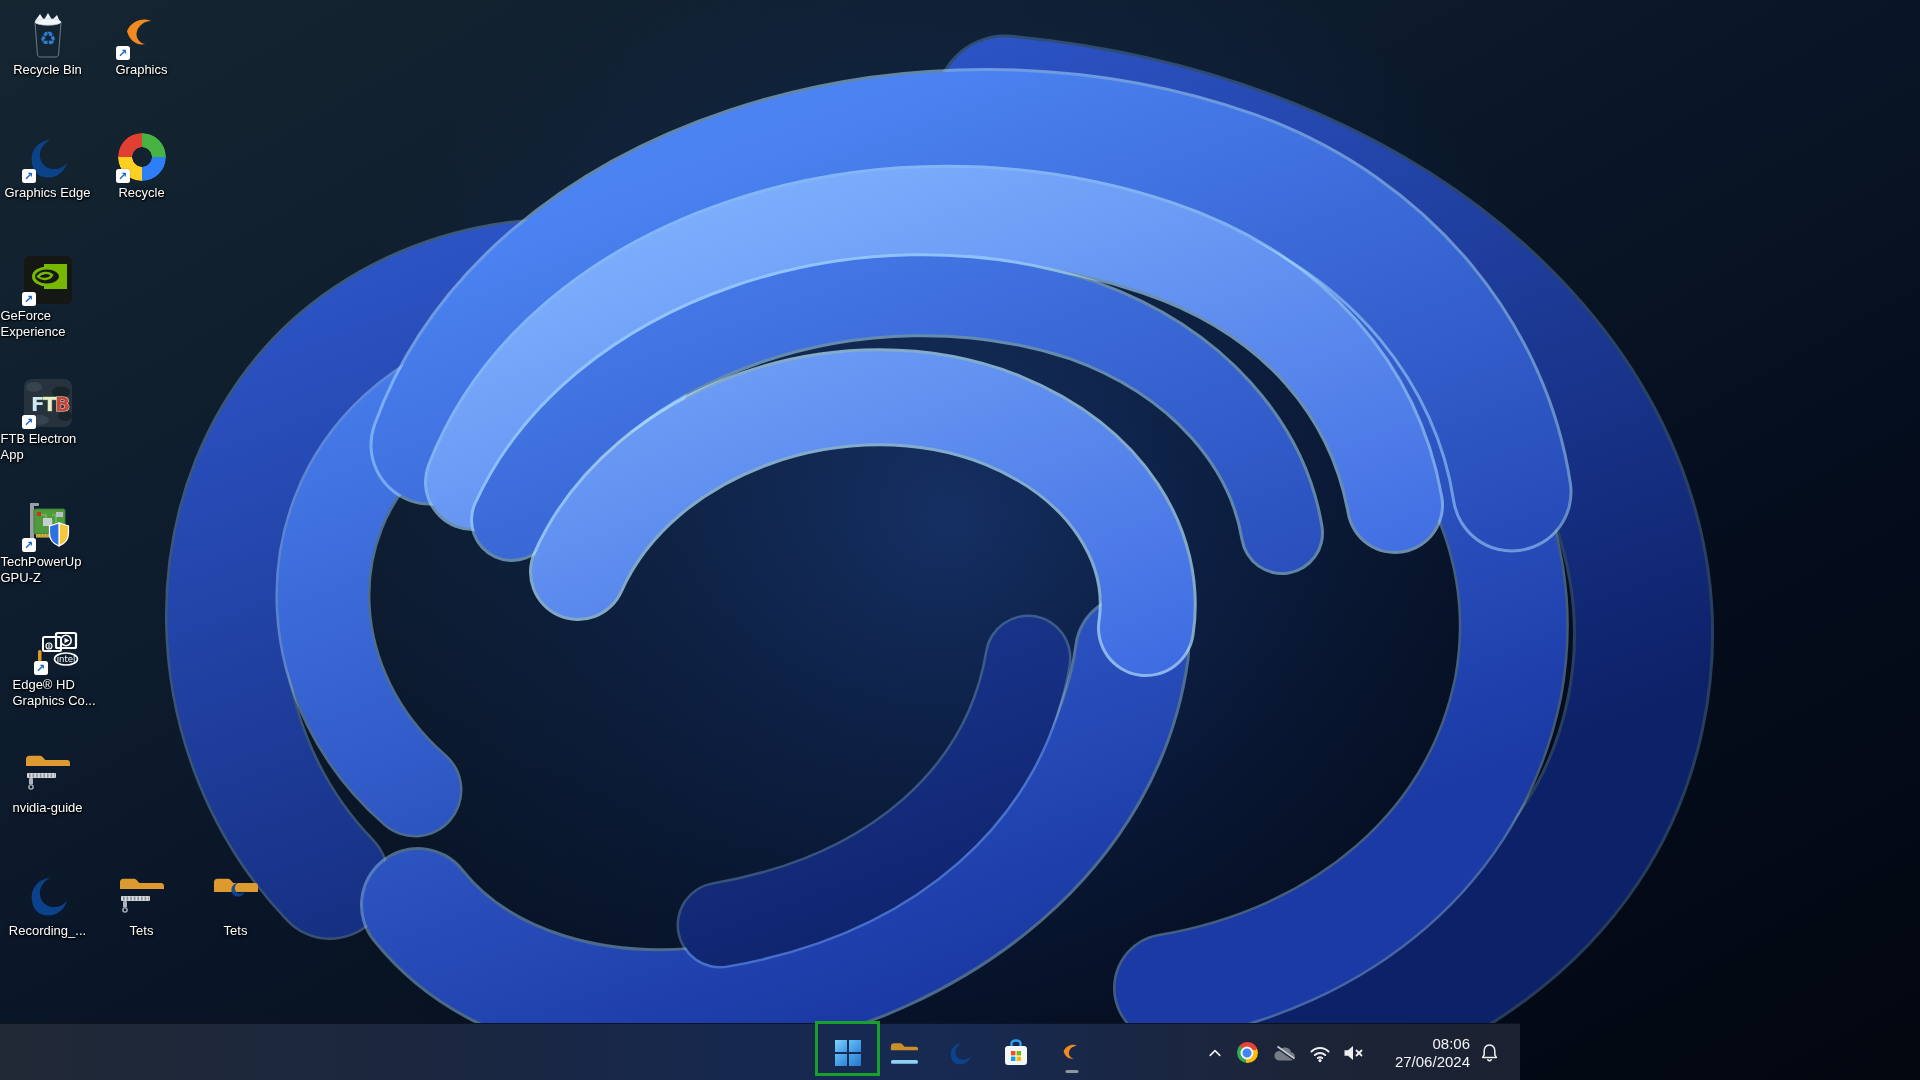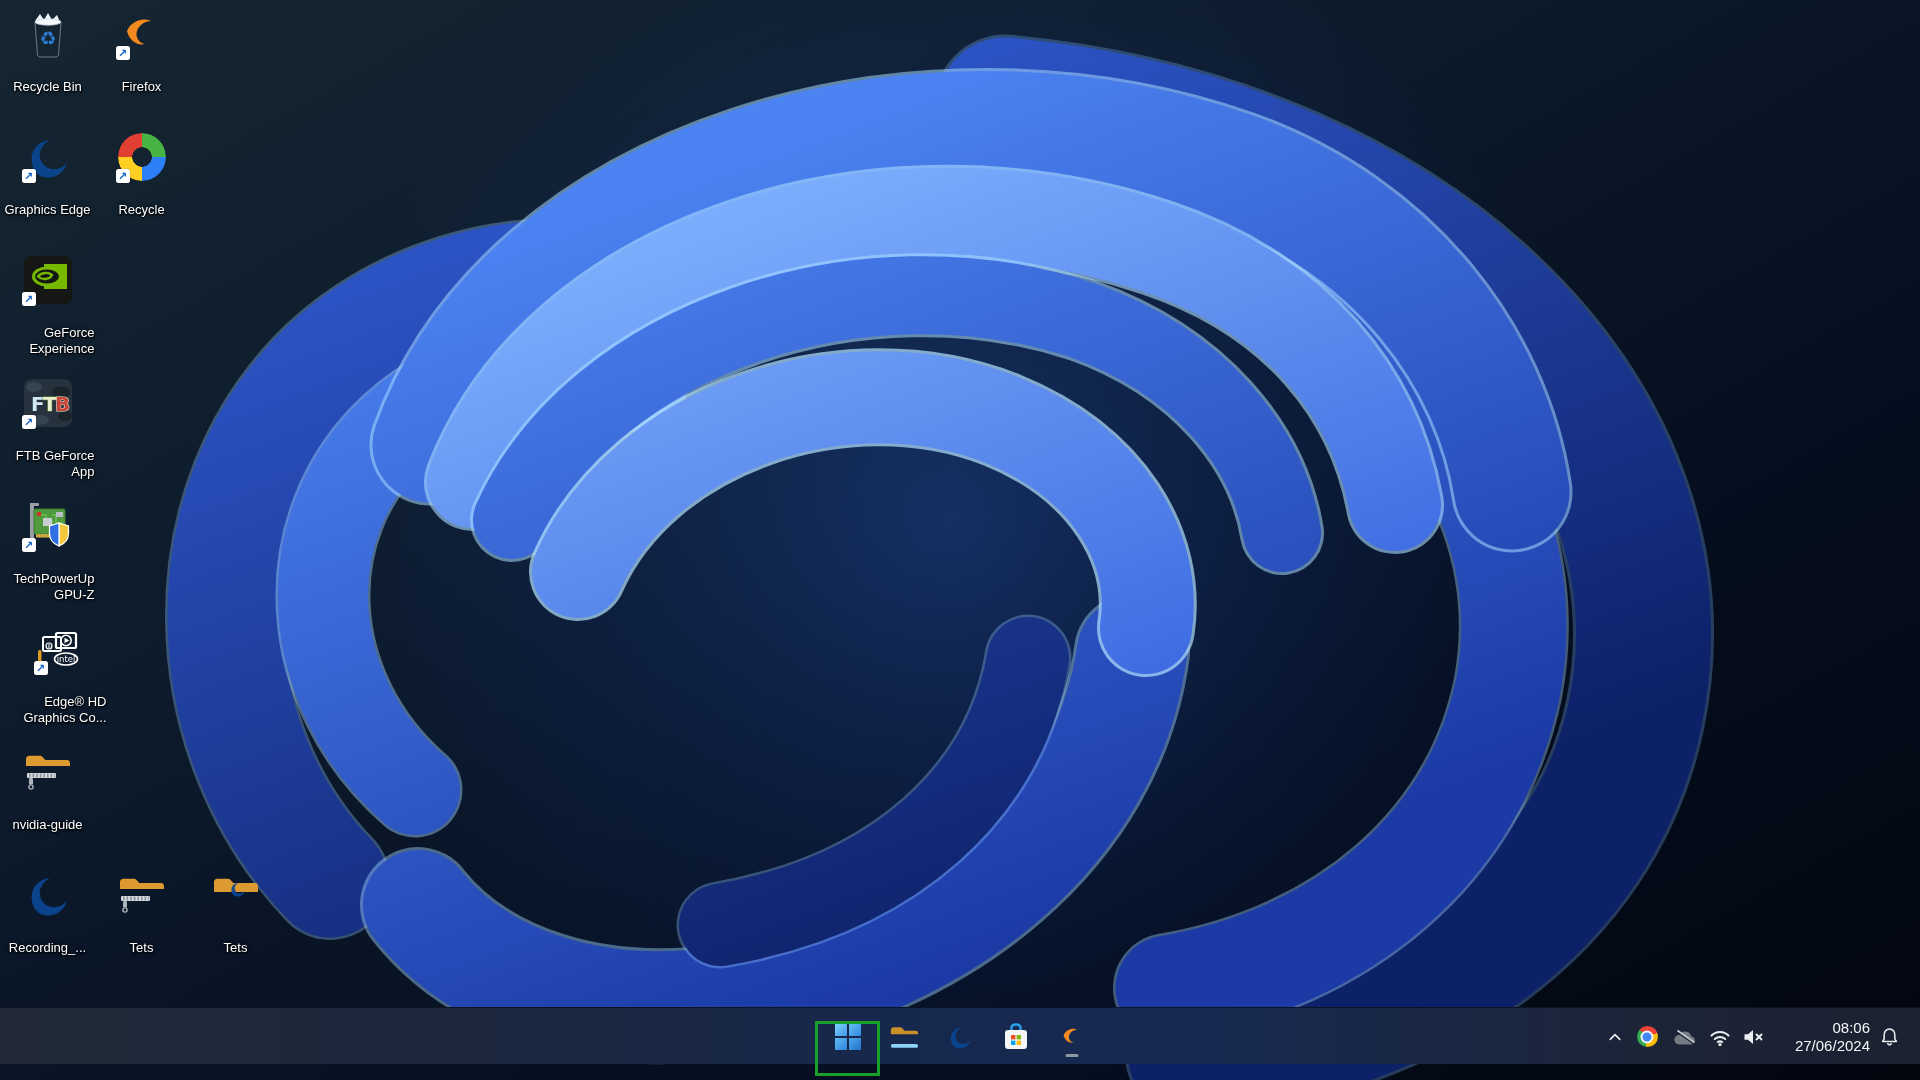--- a/index.html
+++ b/index.html
@@ -21,24 +21,24 @@
     cursor: default;
   }
   .icon-art {
     position: relative;
     width: 54px; height: 56px;
     display: flex; align-items: center; justify-content: center;
     flex: 0 0 auto;
   }
   .icon-art svg { display: block; }
   .icon-label {
-    margin-top: 17px;
+    margin-top: 0;
     max-width: 94px;
     font-size: 13px; line-height: 15.5px;
-    color: #ffffff; text-align: right;
+    color: #ffffff; text-align: left;
     text-shadow: 0 1px 2px rgba(0,0,0,.95), 0 0 4px rgba(0,0,0,.55), 1px 1px 1px rgba(0,0,0,.8);
     word-wrap: break-word;
   }
   .shortcut-badge {
     position: absolute; left: 1px; bottom: 2px;
     width: 14px; height: 14px;
     background: #ffffff; border-radius: 2.5px;
     box-shadow: 0 0 1px rgba(0,0,0,.6);
     display: flex; align-items: center; justify-content: center;
     font-family: "DejaVu Sans", sans-serif;
@@ -49,22 +49,22 @@
   }
   
   .sharex-ring {
     width: 48px; height: 48px; border-radius: 50%;
     background: conic-gradient(from 270deg, #e23f33 0 25%, #47b342 25% 50%, #2d7ff7 50% 75%, #ffd021 75% 100%);
     -webkit-mask: radial-gradient(circle at 50% 50%, transparent 0 9.5px, #000 10px);
             mask: radial-gradient(circle at 50% 50%, transparent 0 9.5px, #000 10px);
   }
   
   .taskbar {
-    position: absolute; left: 0; bottom: 16px;
-    width: 1920px; height: 57px;
+    position: absolute; left: 0; bottom: 0;
+    width: 1520px; height: 57px;
     background: linear-gradient(90deg, #212936 0%, #1b2740 30%, #16284e 48%, #172a52 62%, #1c2438 85%, #1b2130 100%);
     border-top: 1px solid rgba(5,9,18,.65);
     z-index: 5;
   }
   .tb-center {
     position: absolute; left: 826px; top: 0;
     height: 57px;
     display: flex; align-items: center; gap: 12px;
   }
   .tb-btn {
@@ -201,21 +201,21 @@
 
 <div class="desktop-icon" style="left:94px;top:6px">
   <span class="icon-art">
     <svg width="50" height="50" viewBox="0 0 50 50">
       <circle cx="25" cy="25" r="23" fill="url(#gFF)"></circle>
       <circle cx="21" cy="28" r="11" fill="url(#gFFcore)"></circle>
       <path d="M 10,22 C 14,12 26,8 34,12 C 28,12 22,16 20,22 C 18,28 22,34 28,35 C 20,37 12,31 10,22 Z" fill="#ff8f1f" opacity=".95"></path>
     </svg>
     <span class="shortcut-badge">↗</span>
   </span>
-  <span class="icon-label">Firefox</span>
+  <span class="icon-label">Graphics</span>
 </div>
 
 <div class="desktop-icon" style="left:0;top:129px">
   <span class="icon-art">
     <svg width="50" height="50" viewBox="0 0 50 50">
       <circle cx="25" cy="25" r="23" fill="url(#gEdge)"></circle>
       <path d="M 9,31 C 7,19 15,9 27,8 C 20,12 16,18 17,25 C 18,33 25,38 33,37 C 38,36.5 42,34 44,30 C 42,40 33,46 24,45.5 C 15,45 10,39 9,31 Z" fill="#0b4694" opacity=".92"></path>
     </svg>
     <span class="shortcut-badge">↗</span>
   </span>
@@ -250,21 +250,21 @@
       <ellipse cx="11" cy="9" rx="8" ry="5" fill="#35444f"></ellipse>
       <ellipse cx="38" cy="14" rx="9" ry="5.5" fill="#1a222a"></ellipse>
       <ellipse cx="16" cy="42" rx="10" ry="5" fill="#35444f"></ellipse>
       <ellipse cx="42" cy="38" rx="7" ry="5" fill="#1a222a"></ellipse>
       <text x="8" y="33" font-size="20" font-weight="bold" font-family="DejaVu Sans" fill="#cfe9f2" stroke="#2b3440" stroke-width="1" paint-order="stroke">F</text>
       <text x="20" y="33" font-size="20" font-weight="bold" font-family="DejaVu Sans" fill="#e9eecd" stroke="#5c8f3c" stroke-width="1" paint-order="stroke">T</text>
       <text x="32" y="33" font-size="20" font-weight="bold" font-family="DejaVu Sans" fill="#c8453a" stroke="#efe8d2" stroke-width="1" paint-order="stroke">B</text>
     </svg>
     <span class="shortcut-badge">↗</span>
   </span>
-  <span class="icon-label">FTB GeForce App</span>
+  <span class="icon-label">FTB Electron App</span>
 </div>
 
 <div class="desktop-icon" style="left:0;top:498px">
   <span class="icon-art">
     <svg width="50" height="50" viewBox="0 0 50 50">
       <rect x="7" y="2" width="4" height="38" rx="1" fill="#9aa0a6"></rect>
       <rect x="7" y="2" width="9" height="3" rx="1" fill="#9aa0a6"></rect>
       <rect x="11" y="8" width="31" height="25" rx="1.5" fill="#4f9b3d" stroke="#3e7d31" stroke-width="1"></rect>
       <path d="M15,14 h8 v6 h6 v6 M29,14 h8 M33,14 v8 h6" stroke="#6fbb55" stroke-width="1.6" fill="none"></path>
       <rect x="20" y="17" width="9" height="8" fill="#c9ced4"></rect>

